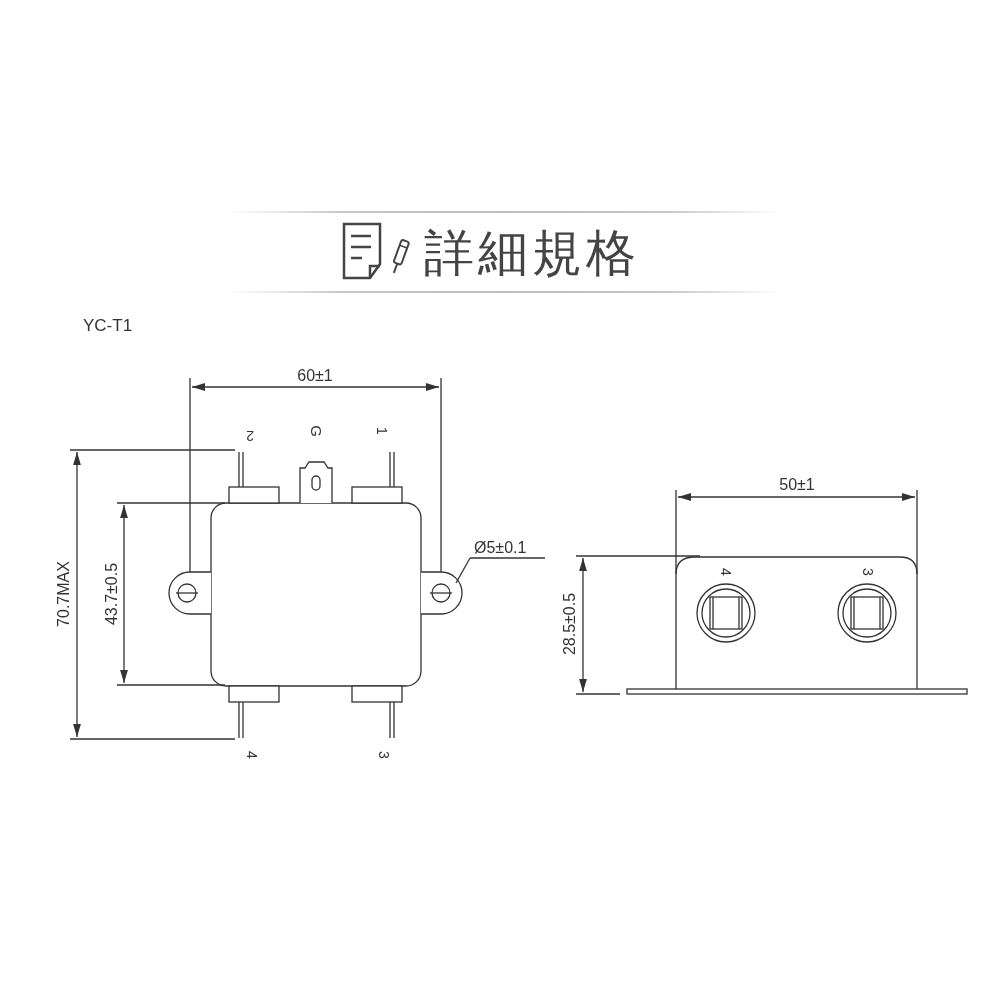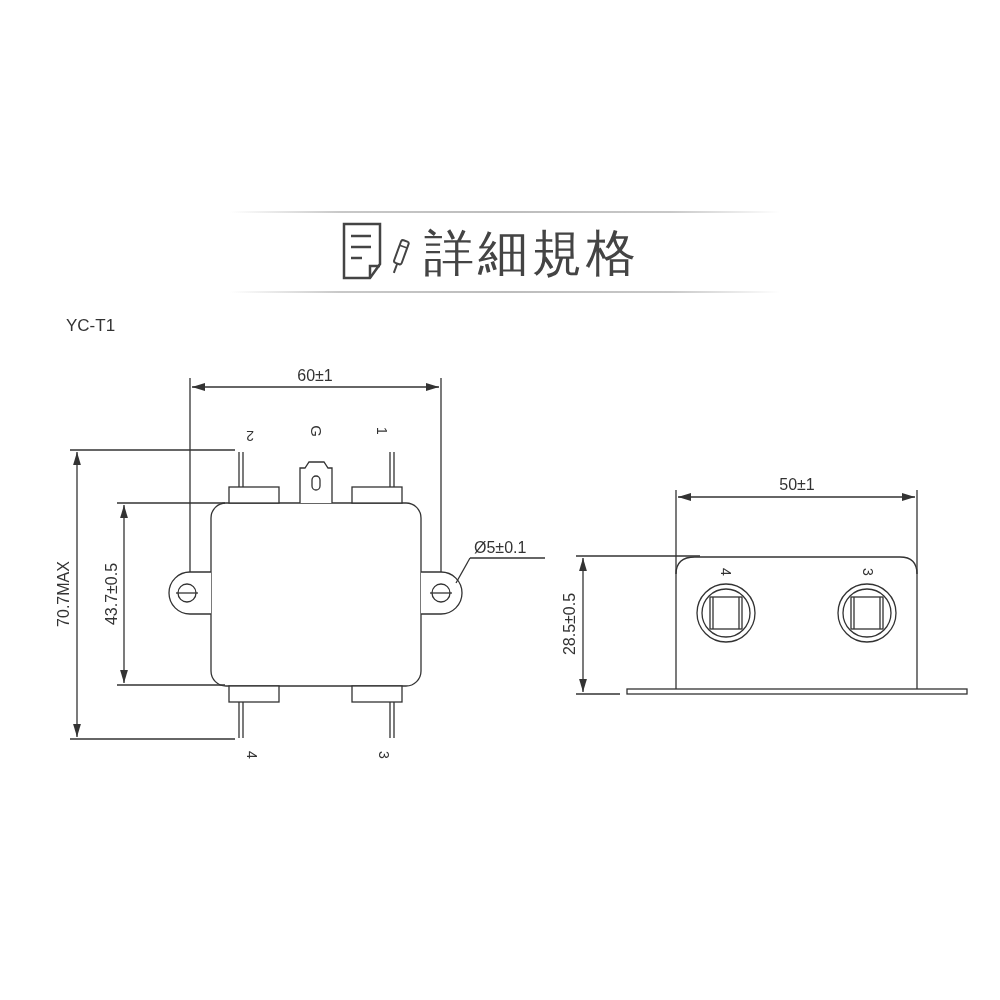--- a/index.html
+++ b/index.html
@@ -2,21 +2,21 @@
 <html><head>
 <meta charset="utf-8">
 <style>
   html,body{margin:0;padding:0;background:#ffffff;}
   body{width:1000px;height:1000px;position:relative;overflow:hidden;font-family:"Liberation Sans","DejaVu Sans",sans-serif;color:#333;}
   .rule{position:absolute;left:230px;width:550px;height:2px;}
   .rule.top{top:211px;background:linear-gradient(90deg,rgba(200,200,200,0),#c8c8c8 20%,#bdbdbd 50%,#c8c8c8 80%,rgba(200,200,200,0));}
   .rule.bottom{top:291px;background:linear-gradient(90deg,rgba(200,200,200,0),#c8c8c8 20%,#bdbdbd 50%,#c8c8c8 80%,rgba(200,200,200,0));}
   .title-wrap{position:absolute;left:340px;top:222px;height:62px;display:flex;align-items:center;}
   .title-text{font-family:Liberation Serif, serif;font-size:50px;letter-spacing:4px;color:#444;line-height:1;margin-left:4px;}
-  .model{position:absolute;left:66px;top:316px;font-size:17px;color:#333;}
+  .model{position:absolute;left:83px;top:316px;font-size:17px;color:#333;}
   svg.drawing{position:absolute;left:0;top:0;}
   .lbl{font-family:"Liberation Sans","DejaVu Sans",sans-serif;fill:#333;}
 </style>
 </head>
 <body>
 
 <div class="rule top"></div>
 <div class="rule bottom"></div>
 
 <div class="title-wrap">

